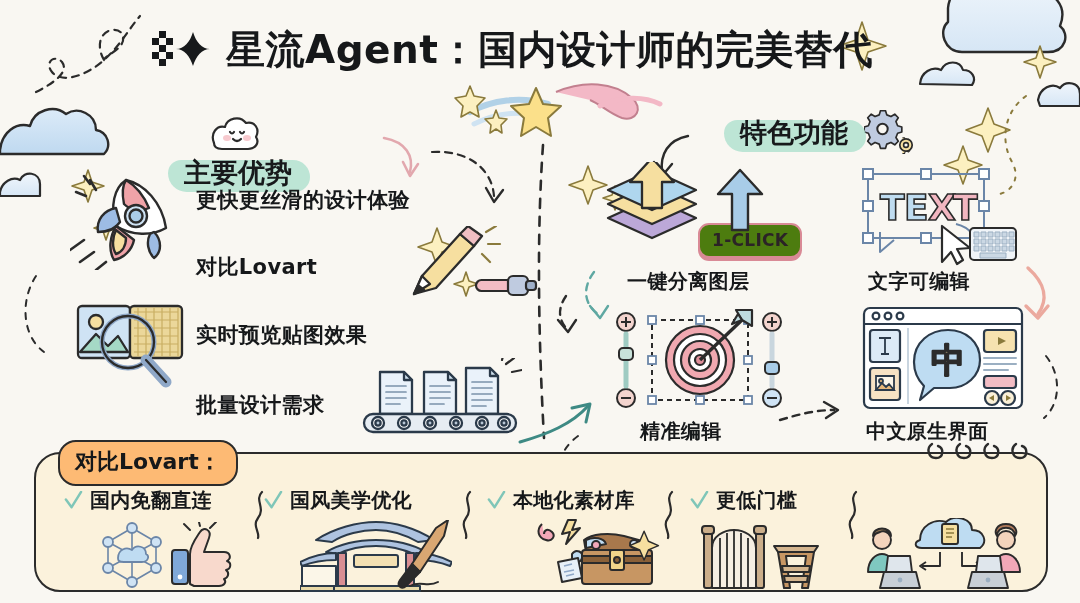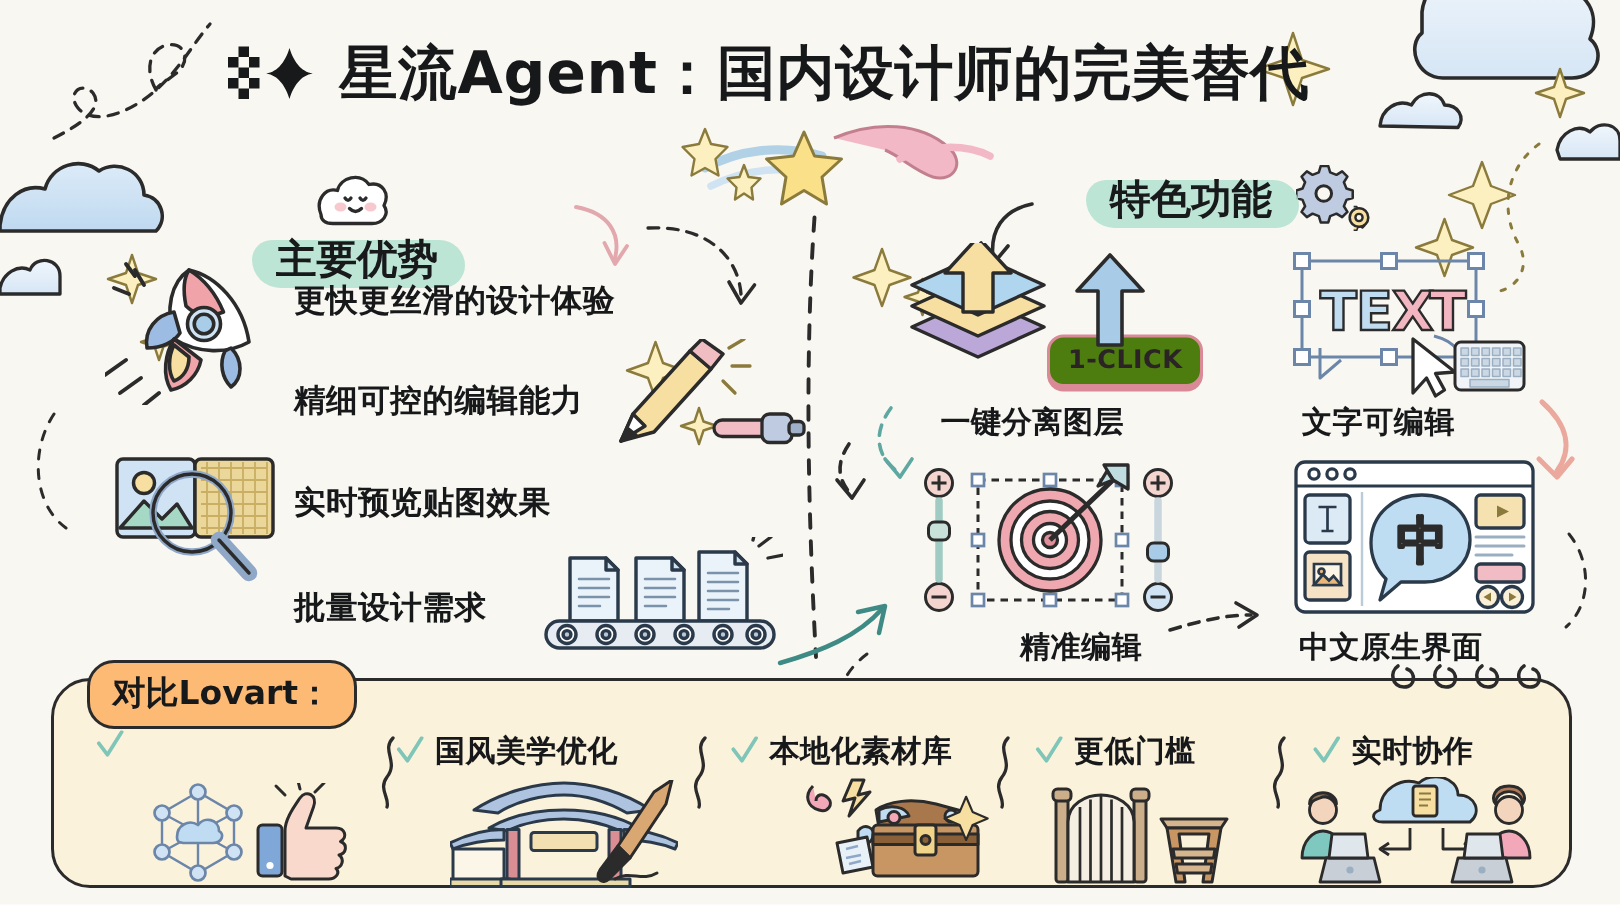--- a/index.html
+++ b/index.html
@@ -54,21 +54,21 @@
   #b3 { left:196px; top:321px; }
   #b4 { left:196px; top:391px; }
 
   
   .feat-cap {
     position:absolute; font-size:20px; font-weight:bold;
     color:#16181A; white-space:nowrap; letter-spacing:.4px;
   }
   #f1cap { left:627px; top:268px; }
   #f2cap { left:868px; top:268px; }
-  #f3cap { left:640px; top:418px;margin-left:40px; }
+  #f3cap { left:640px; top:418px; }
   #f4cap { left:866px; top:418px; }
 
   
   #badge-1click {
     position:absolute; left:698px; top:223px;
     padding:5px 12px 6px;
     background:#4d7c0f; border:2.2px solid #D98A96;
     border-radius:11px;
     font-size:17px; font-weight:bold; color:#2B2326;
     box-shadow:0 3px 0 #D98A96;
@@ -270,21 +270,21 @@
       <g fill="#F6DFA0" stroke="#2B2B2B" stroke-width="1.7" stroke-linejoin="round">
         <path d="M40,32 l3.4,0 l.9,2.8 l2.8,1.2 l2.5,-1.6 l2.4,2.4 l-1.6,2.5 l1.2,2.8 l2.8,.9 l0,3.4
                  l-2.8,.9 l-1.2,2.8 l1.6,2.5 l-2.4,2.4 l-2.5,-1.6 l-2.8,1.2 l-.9,2.8 l-3.4,0" transform="translate(0,-2) scale(0.62) translate(22,16)"></path>
         <circle cx="42" cy="35" r="6.2"></circle>
       </g>
       <circle cx="42" cy="35" r="2.4" fill="#F9F7F2" stroke="#2B2B2B" stroke-width="1.6"></circle>
     </svg>
   </div>
 
   <div class="bullet" id="b1">更快更丝滑的设计体验</div>
-  <div class="bullet" id="b2">精细可控的编辑能力</div>
+  <div class="bullet" id="b2">对比Lovart</div>
   <div class="bullet" id="b3">实时预览贴图效果</div>
   <div class="bullet" id="b4">批量设计需求</div>
 
   <svg class="icon-abs" style="left:70px;top:166px;" width="118" height="104" viewBox="0 0 118 104">
     <g stroke="#2B2B2B" stroke-width="2.4" stroke-linejoin="round" stroke-linecap="round">
       <path d="M56,14 C74,18 92,36 96,62 C82,70 62,70 46,60 C40,40 44,22 56,14 Z" fill="#FFFFFF"></path>
       <path d="M56,14 C66,20 74,30 79,42 C70,46 60,44 54,38 C52,28 52,20 56,14 Z" fill="#F0A3A8"></path>
       <circle cx="66" cy="50" r="11" fill="#CFE3F4"></circle>
       <circle cx="66" cy="50" r="6.5" fill="#A9CCE8"></circle>
       <path d="M46,42 C34,44 26,54 28,66 C38,66 46,62 50,56 Z" fill="#9DBCE4"></path>
@@ -535,44 +535,39 @@
       <path d="M856,492 C848,500 860,508 852,518 C846,526 854,532 852,538"></path>
     </g>
   </svg>
 
   <div id="compare-badge">对比Lovart：</div>
 
   <div class="check-item" id="c1">
     <svg class="ck" viewBox="0 0 20 20">
       <path d="M2,9 L8,17 L18,1" fill="none" stroke="#7FC6B8" stroke-width="2.6" stroke-linecap="round" stroke-linejoin="round"></path>
     </svg>
+    <span class="lbl">国内免翻直连</span>
   </div>
   <div class="check-item" id="c2">
     <svg class="ck" viewBox="0 0 20 20">
       <path d="M2,9 L8,17 L18,1" fill="none" stroke="#7FC6B8" stroke-width="2.6" stroke-linecap="round" stroke-linejoin="round"></path>
     </svg>
     <span class="lbl">国风美学优化</span>
   </div>
   <div class="check-item" id="c3">
     <svg class="ck" viewBox="0 0 20 20">
       <path d="M2,9 L8,17 L18,1" fill="none" stroke="#7FC6B8" stroke-width="2.6" stroke-linecap="round" stroke-linejoin="round"></path>
     </svg>
     <span class="lbl">本地化素材库</span>
   </div>
   <div class="check-item" id="c4">
     <svg class="ck" viewBox="0 0 20 20">
       <path d="M2,9 L8,17 L18,1" fill="none" stroke="#7FC6B8" stroke-width="2.6" stroke-linecap="round" stroke-linejoin="round"></path>
     </svg>
     <span class="lbl">更低门槛</span>
-  </div>
-  <div class="check-item" id="c5">
-    <svg class="ck" viewBox="0 0 20 20">
-      <path d="M2,9 L8,17 L18,1" fill="none" stroke="#7FC6B8" stroke-width="2.6" stroke-linecap="round" stroke-linejoin="round"></path>
-    </svg>
-    <span class="lbl">实时协作</span>
   </div>
 
   <svg class="icon-abs" style="left:98px;top:522px;" width="140" height="66" viewBox="0 0 140 66">
     <g stroke="#6B86A8" stroke-width="1.6" fill="none">
       <path d="M34,6 L10,20 L10,46 L34,60 L58,46 L58,20 Z"></path>
       <path d="M34,6 L34,33 M10,20 L34,33 M58,20 L34,33 M10,46 L34,33 M58,46 L34,33 M34,60 L34,33"></path>
     </g>
     <g fill="#CFE3F4" stroke="#6B86A8" stroke-width="1.8">
       <circle cx="34" cy="6" r="5"></circle>
         <circle cx="10" cy="20" r="5"></circle>

